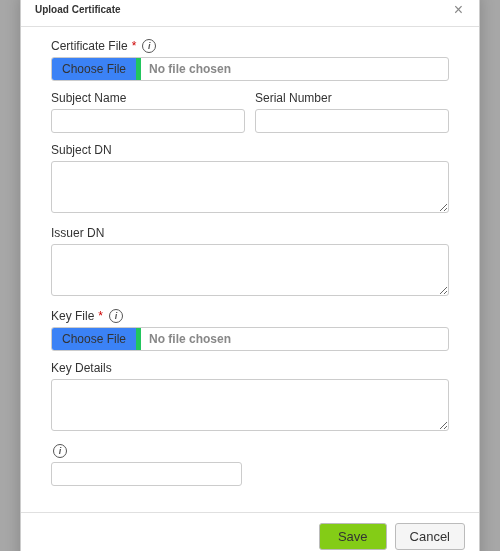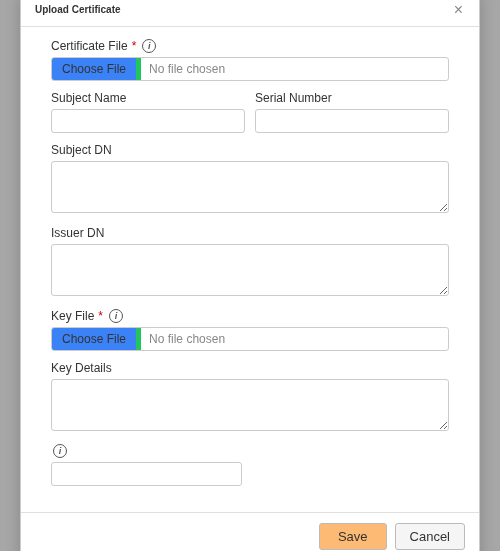--- a/index.html
+++ b/index.html
@@ -99,20 +99,21 @@
       font-size: 12px;
       cursor: pointer;
       color: #333;
       white-space: nowrap;
     }
     .file-input-row .file-name {
       padding: 4px 8px;
       font-size: 12px;
       color: #888;
       flex: 1;
+      font-weight: bold;
     }
     .two-col {
       display: flex;
       gap: 10px;
     }
     .two-col .form-group {
       flex: 1;
     }
     .form-input {
       width: 100%;
@@ -138,21 +139,21 @@
     }
     .modal-footer {
       display: flex;
       justify-content: flex-end;
       gap: 8px;
       padding: 10px 14px;
       border-top: 1px solid #e0e0e0;
       margin-top: 4px;
     }
     .btn-save {
-      background: #fdba74;
+      background: #84cc16;
       border: 1px solid #bbb;
       border-radius: 3px;
       padding: 5px 18px;
       font-size: 13px;
       cursor: pointer;
       color: #333;
     }
     .btn-cancel {
       background: #f5f5f5;
       border: 1px solid #bbb;

